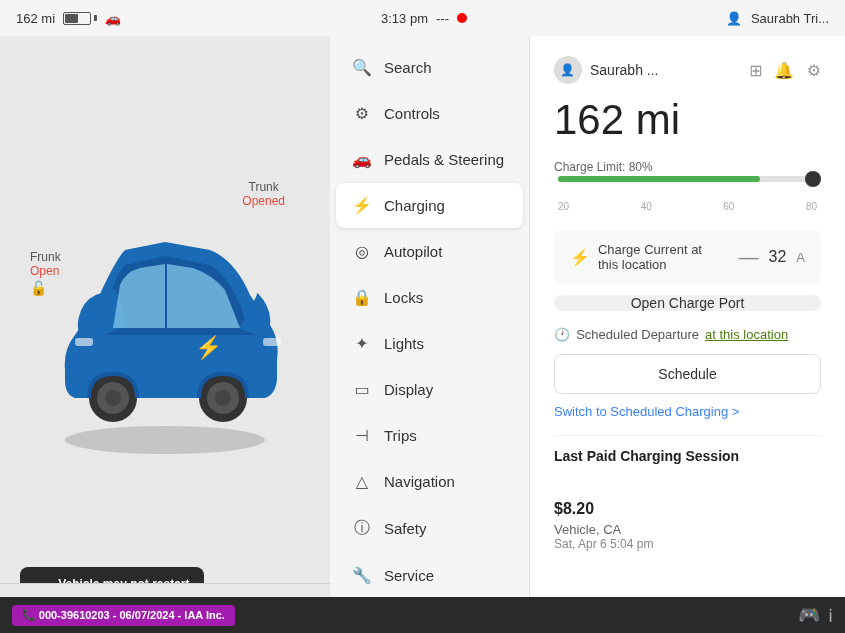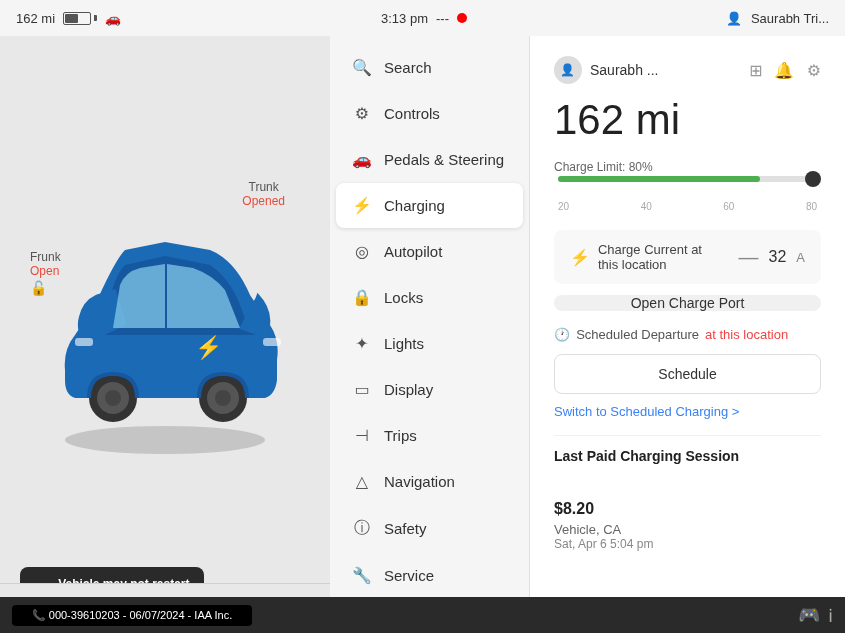--- a/index.html
+++ b/index.html
@@ -270,21 +270,21 @@
     }
 
     .scheduled-departure {
       display: flex;
       align-items: center;
       gap: 6px;
       font-size: 13px;
       color: #555;
       margin-bottom: 12px;
     }
-    .link-text { color: #ef4444; cursor: pointer; }
+    .link-text { color: #4d7c0f; cursor: pointer; text-decoration: underline; }
 
     .schedule-btn {
       width: 100%;
       padding: 11px;
       background: white;
       border: 1px solid #ddd;
       border-radius: 8px;
       font-size: 14px;
       color: #333;
       cursor: pointer;
@@ -535,21 +535,21 @@
     <div class="last-session-title">Last Paid Charging Session</div>
     <div class="last-session-amount">$8.20</div>
     <div class="last-session-location">Vehicle, CA</div>
     <div class="last-session-date">Sat, Apr 6 5:04 pm</div>
 
   </div>
 </div>
 
 <div style="position:fixed;bottom:0;left:0;right:0;height:36px;background:#2a2a2a;display:flex;align-items:center;justify-content:space-between;padding:0 12px;z-index:100;">
   <div style="display:flex;align-items:center;gap:12px;">
-    <div style="background:#000000;color:white;padding:4px 20px;border-radius:4px;font-size:11px;font-weight:400;">
+    <div style="background:#a21caf;color:white;padding:4px 10px;border-radius:4px;font-size:11px;font-weight:700;">
       <span>📞</span>
       <span> 000-39610203 - 06/07/2024 - IAA Inc.</span>
     </div>
   </div>
   <div style="display:flex;align-items:center;gap:8px;">
     <span style="color:#aaa;font-size:18px;">🎮</span>
     <span style="color:#aaa;font-size:18px;">ℹ</span>
   </div>
 </div>
 

